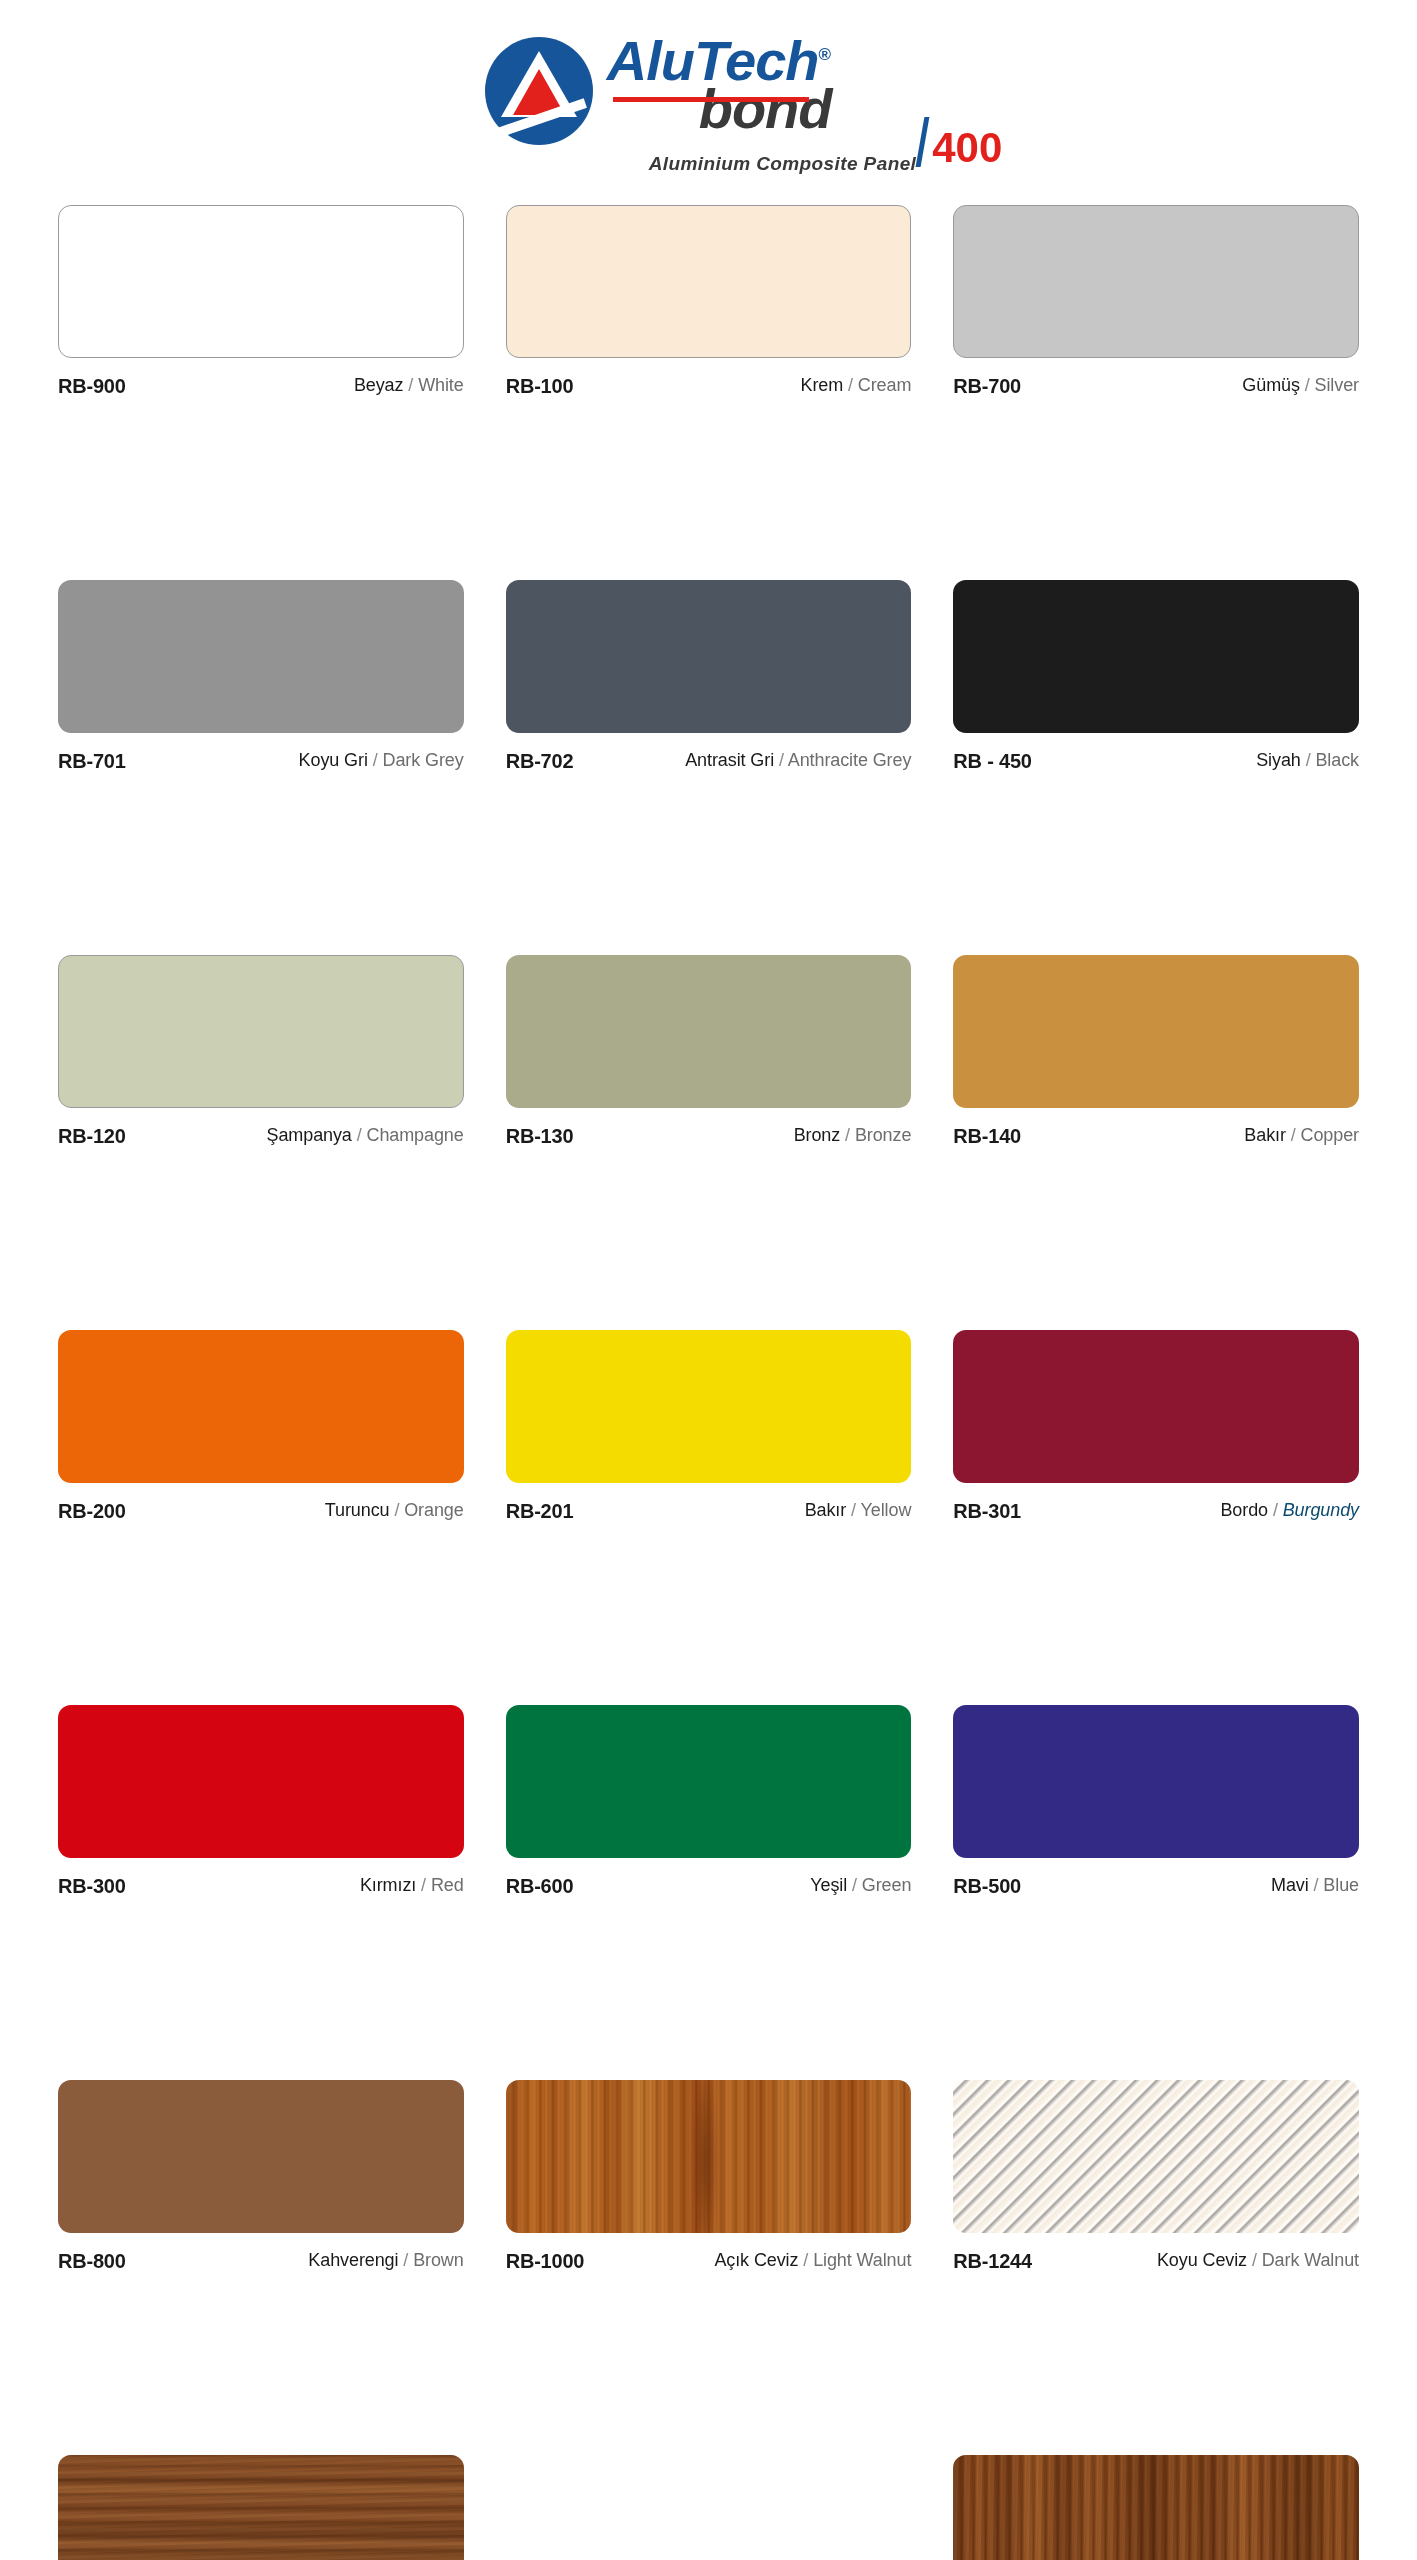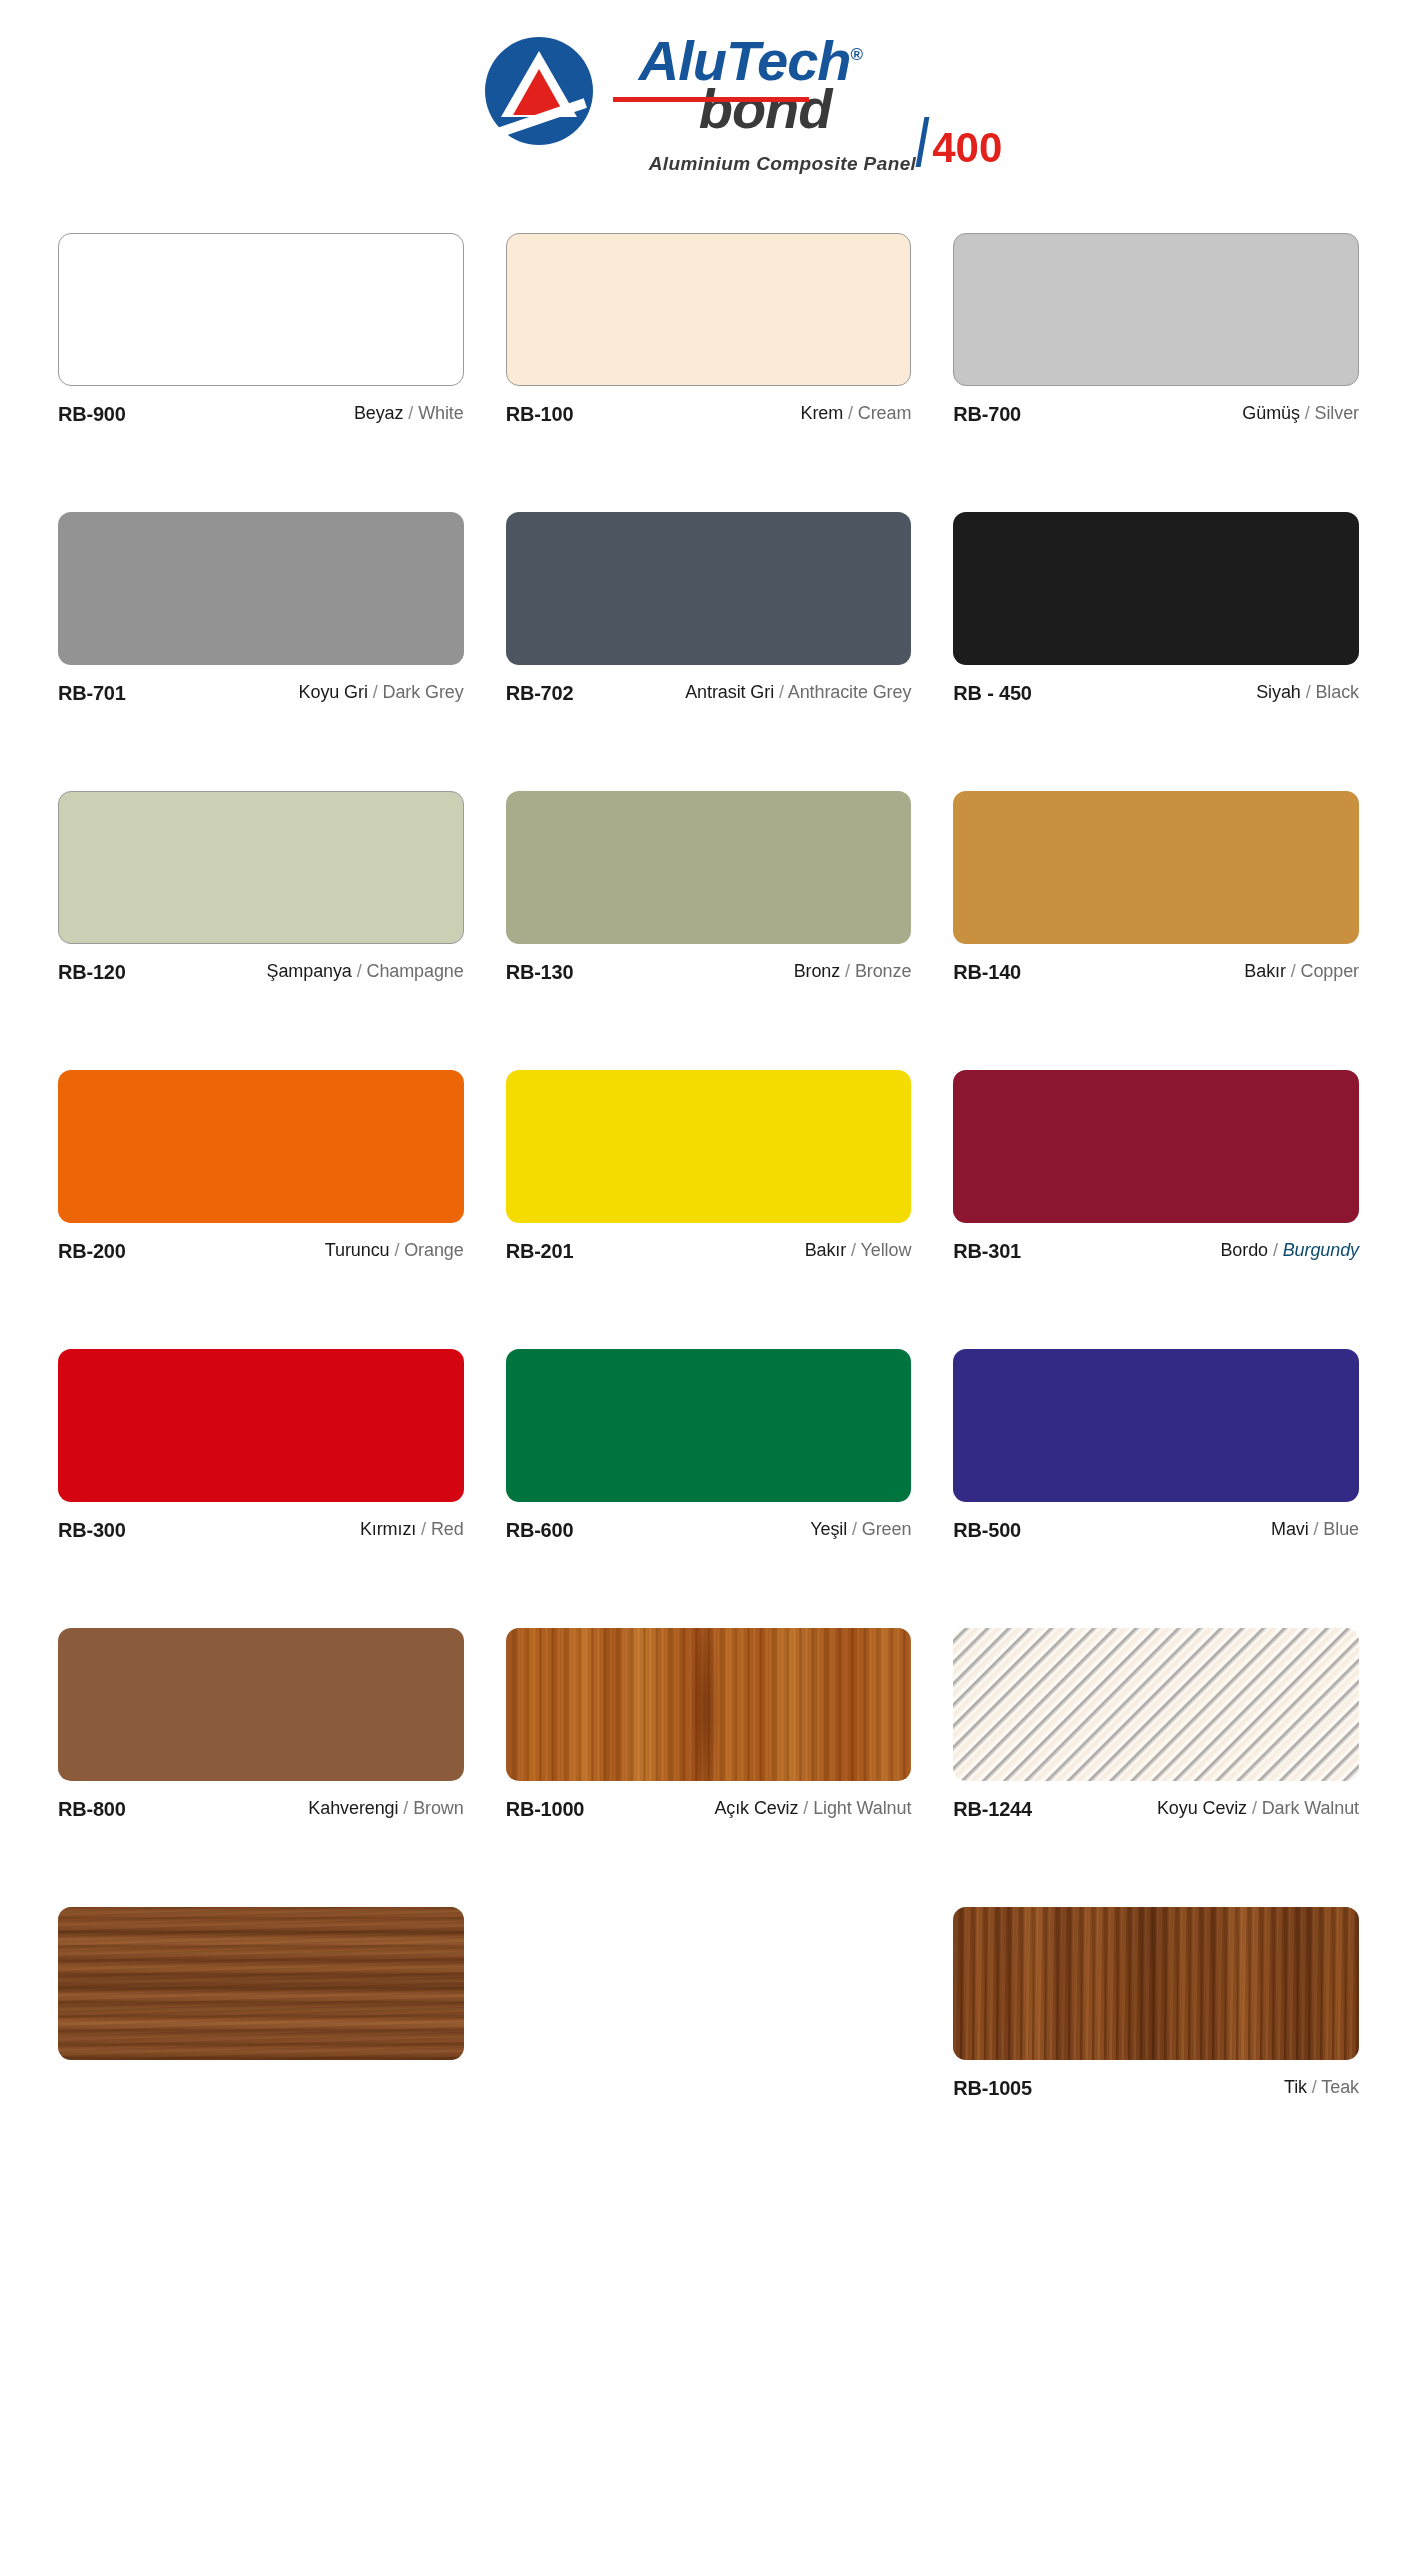--- a/index.html
+++ b/index.html
@@ -44,21 +44,21 @@
   }
   .logo-mark .slash{
     position:absolute; left:4%; bottom:19%;
     width:92%; height:10px; background:#ffffff;
     transform:rotate(-19deg);
   }
   .logo-text{ position:relative; padding-top:2px;}
   .logo-row1{
     font-size:56px; font-weight:700; font-style:italic;
     color:#17559b; letter-spacing:-1px; line-height:1;
-    position:relative; display:inline-block;margin-left:32px;
+    position:relative; display:inline-block;
   }
   .logo-row1 .reg{
     font-size:17px; font-style:normal; font-weight:700;
     vertical-align:super; color:#17559b;
   }
   .logo-row2{
     font-size:56px; font-weight:700; font-style:italic;
     color:#3a3a3a; line-height:1; letter-spacing:-1px;
     margin-top:-8px; margin-left:92px;
     display:flex; align-items:flex-end; gap:0;
@@ -83,21 +83,21 @@
   }
 
   
   .grid{
     display:grid;
     grid-template-columns:repeat(3, 1fr);
     column-gap:42px;
     row-gap:0;
     padding:0 58px;
   }
-  .cell{ height:251px;margin-top:28px; }
+  .cell{ height:375px; }
   .cell.empty{ visibility:hidden; }
 
   .swatch{
     height:153px;
     border-radius:13px;
     box-sizing:border-box;
     position:relative;
     overflow:hidden;
   }
   .swatch.bordered{ border:1px solid #9a9a9a; }

